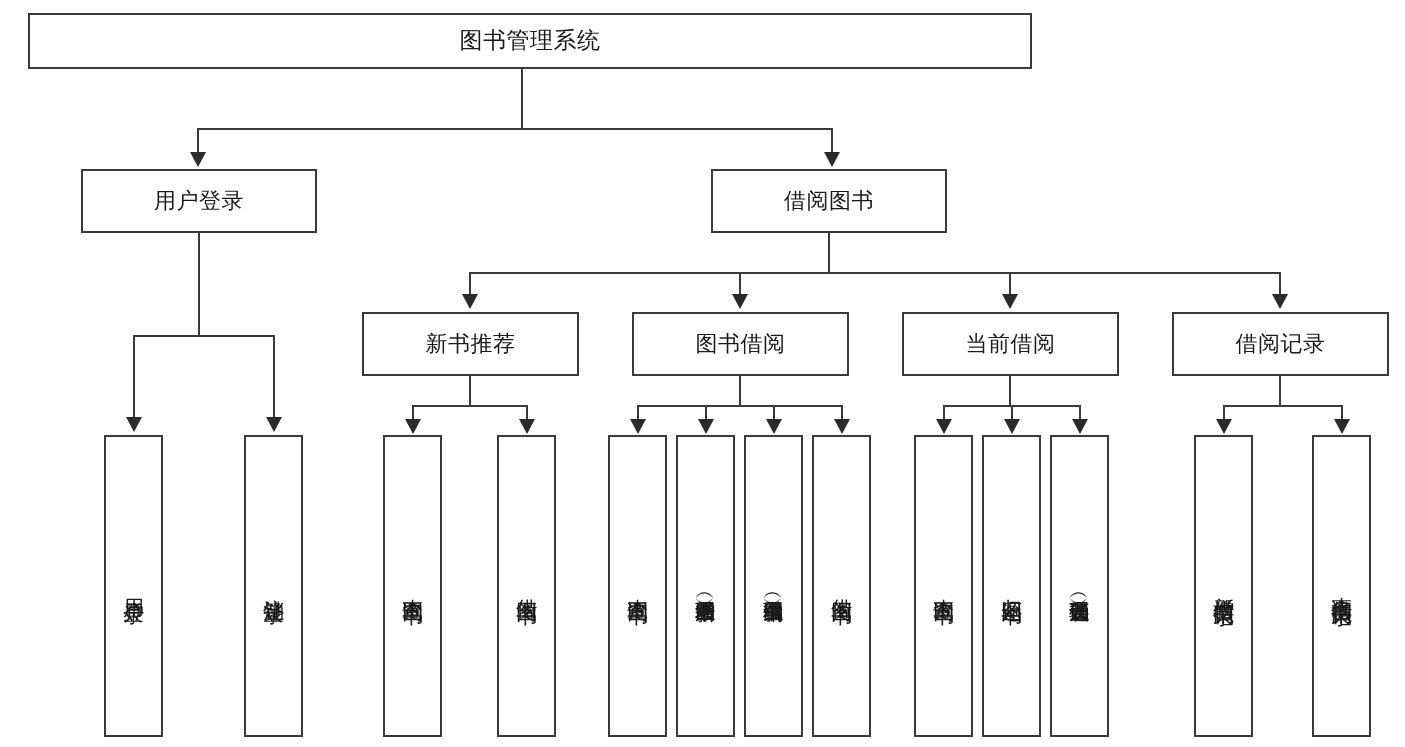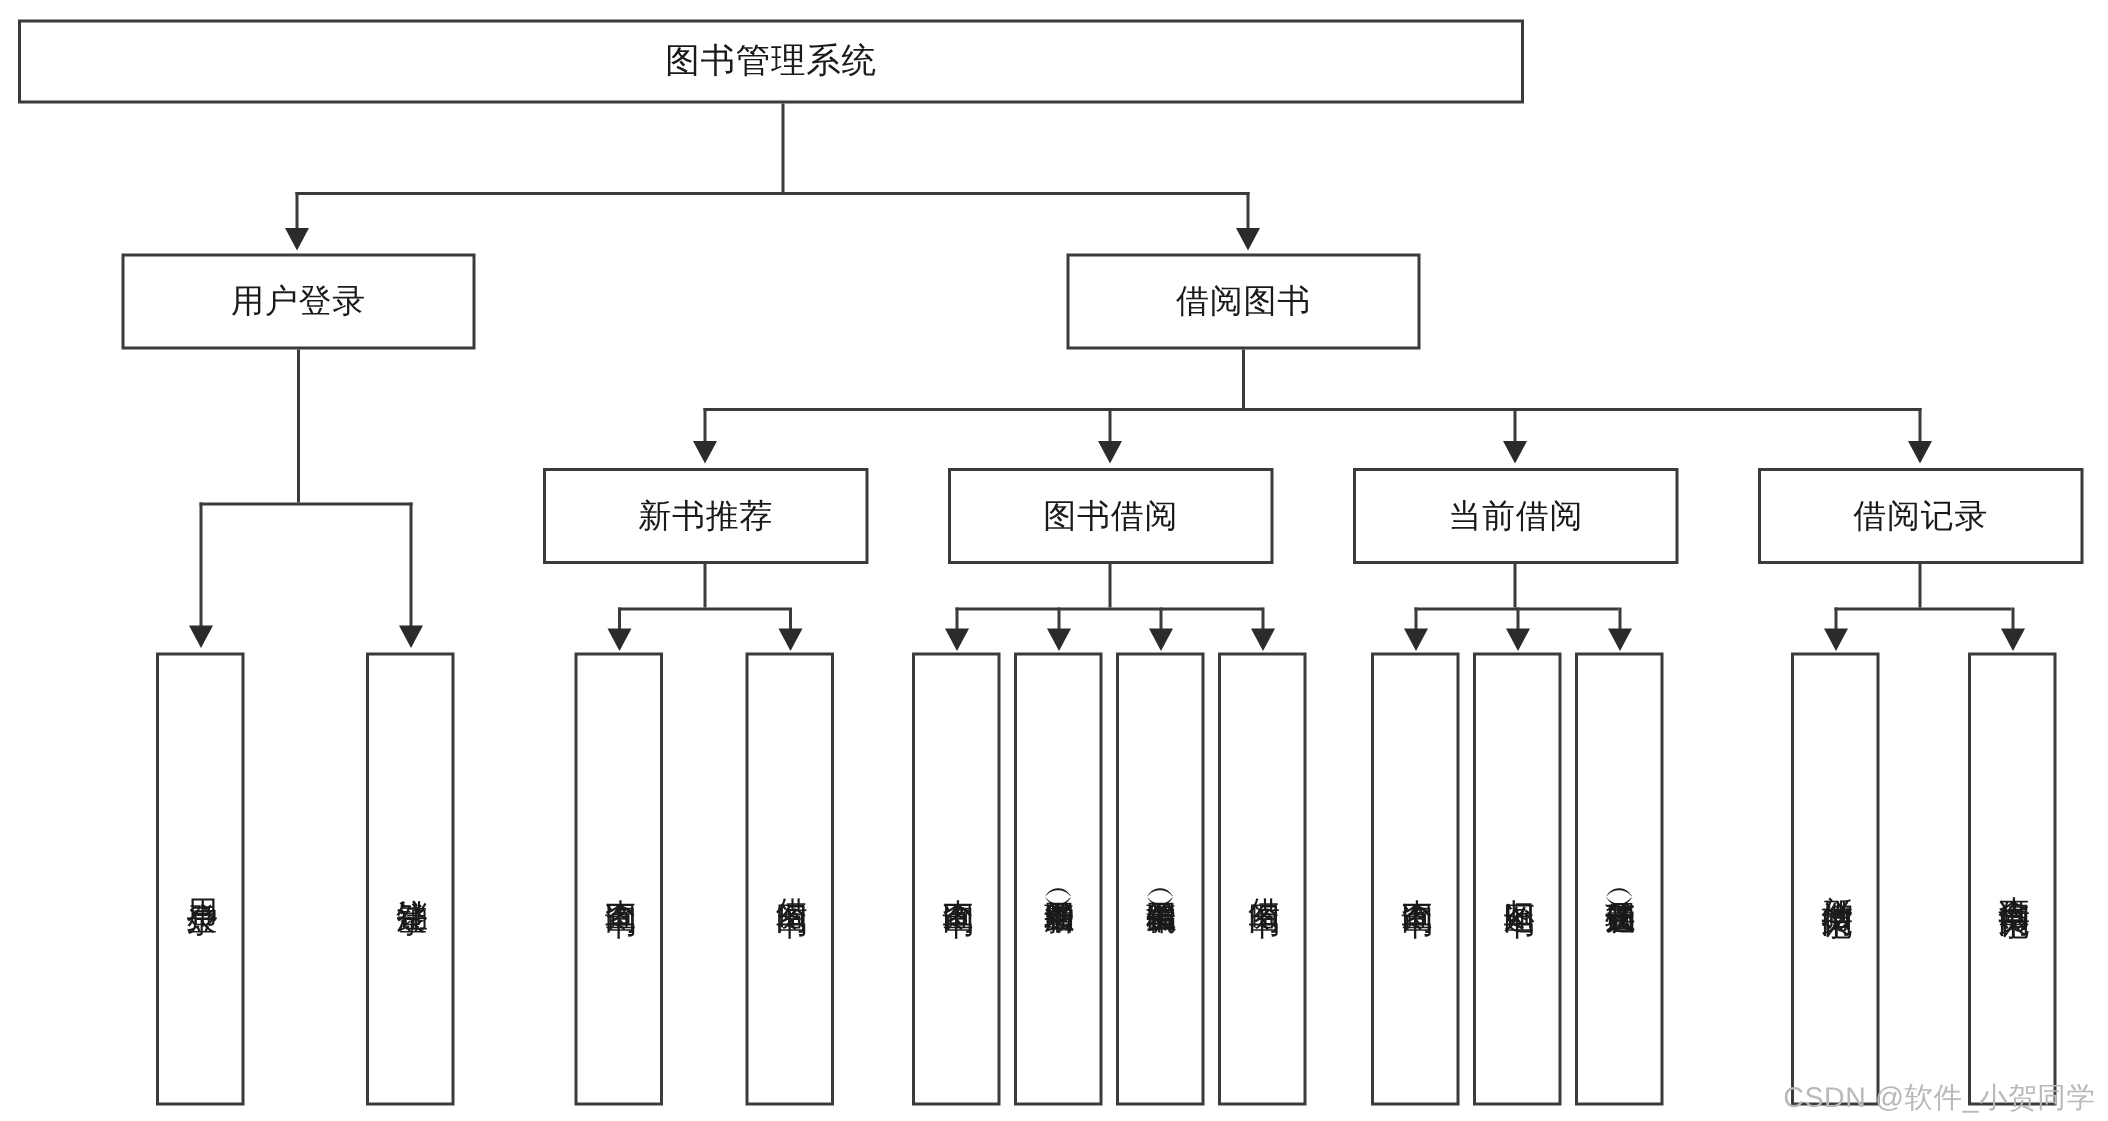--- a/index.html
+++ b/index.html
@@ -29,21 +29,21 @@
     color: #1a1a1a;
   }
   .node .label {
     display: block;
     text-align: center;
     line-height: 1.18;
     letter-spacing: 0.5px;
   }
   
   .node.root {
-    left: 12px;
+    left: 28px;
     top: 13px;
     width: 1004px;
     height: 56px;
     font-size: 23px;
   }
   
   .node.lvl2 {
     top: 169px;
     height: 64px;
     width: 236px;
@@ -238,15 +238,14 @@
     <span class="label">确认归还（管理员）</span>
   </div>
 
   <div class="node leaf" style="left:1194px;">
     <span class="label">新增借阅记录</span>
   </div>
   <div class="node leaf" style="left:1312px;">
     <span class="label">查询借阅记录</span>
   </div>
 
-  <div class="watermark">CSDN @软件_小贺同学</div>
 
 </div>
 
 </body></html>

